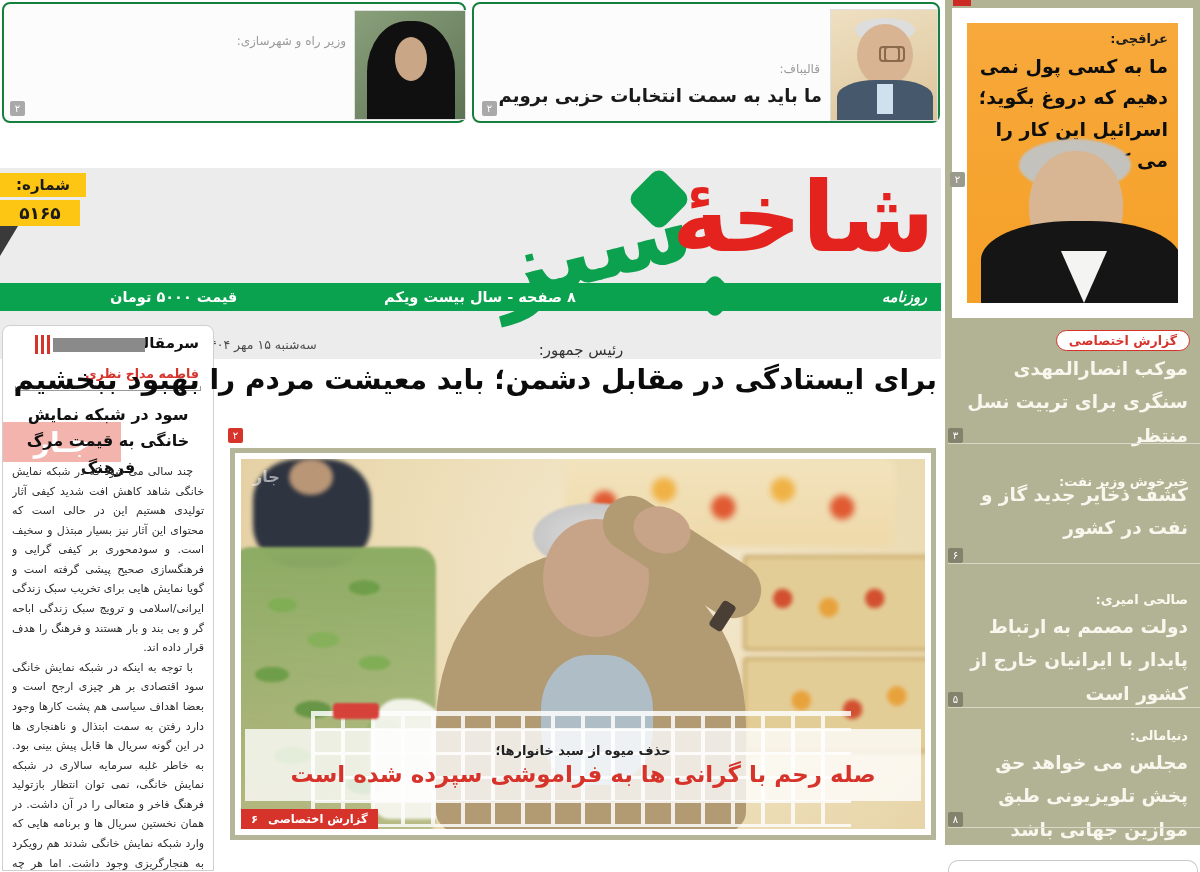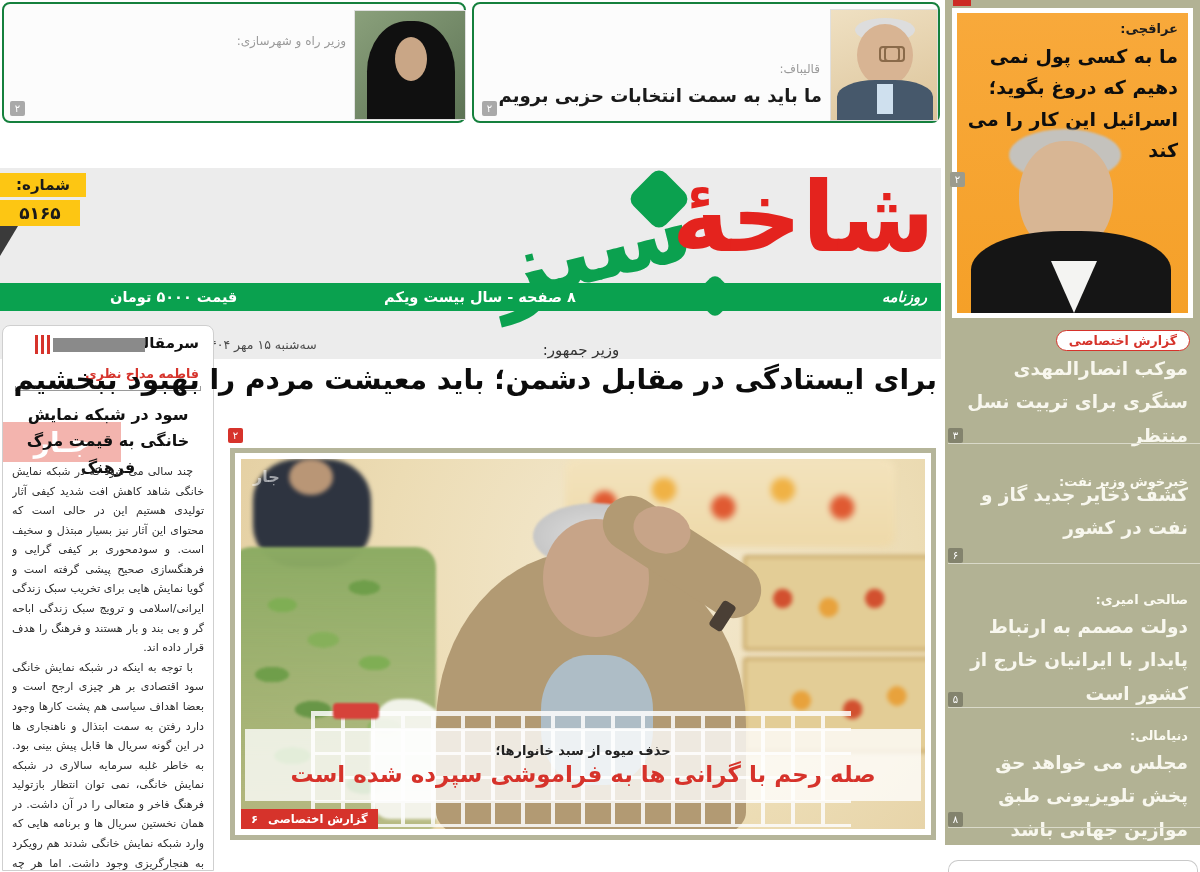--- a/index.html
+++ b/index.html
@@ -136,21 +136,21 @@
   #caption-band { position:absolute; left:4px; right:4px; top:270px; height:72px; background:rgba(255,255,255,.78);
       display:flex; flex-direction:column; align-items:center; justify-content:center; z-index:3; }
   #caption-kicker { font-size:13px; font-weight:bold; color:#222; }
   #caption-headline { font-size:23px; font-weight:bold; color:#d6332b; margin-top:3px; white-space:nowrap; cursor:pointer; }
   #photo-badge { position:absolute; left:0; bottom:0; z-index:4; background:#d6332b; color:#fff; font-size:11.5px;
       font-weight:bold; padding:3px 10px; display:flex; gap:10px; align-items:center; }
 
   
   #sidebar { position:absolute; left:945px; top:0; width:255px; height:845px; background:#b2b294; }
   #sb-red-sliver { position:absolute; left:8px; top:0; width:18px; height:6px; background:#cc2b24; }
-  #orange-frame { position:absolute; left:7px; top:8px; width:241px; height:310px; background:#fff; padding:5px; }
+  #orange-frame { position:absolute; left:7px; top:8px; width:241px; height:310px; background:#fff; padding:15px; }
   #orange-box { position:relative; width:100%; height:100%; overflow:hidden;
       background:linear-gradient(180deg,#f8a93b,#f5a028); }
   #ob-kicker { position:absolute; right:10px; top:8px; font-size:13px; font-weight:bold; color:#1c1c1c; }
   #ob-headline { position:absolute; right:10px; left:8px; top:28px; font-size:19px; font-weight:bold; color:#0e0e0e;
       line-height:1.65; text-align:right; cursor:pointer; }
   #ob-hair { position:absolute; left:52px; top:116px; width:112px; height:52px; background:#c4c2bd; border-radius:50%; filter:blur(1px); }
   #ob-head { position:absolute; left:62px; top:128px; width:94px; height:112px; background:#d8b694; border-radius:48%; }
   #ob-suit { position:absolute; left:14px; bottom:-4px; width:200px; height:86px; background:#151515; border-radius:45% 45% 0 0; }
   #ob-shirt { position:absolute; left:94px; bottom:0; width:46px; height:52px; background:#f4f4f2; clip-path:polygon(0 0,100% 0,50% 100%); }
   #ob-badge { left:5px; top:172px; background:#9b9b8d; }
@@ -224,21 +224,21 @@
     <div id="ed-divider"></div>
     <div id="ed-title">سود در شبکه نمایش خانگی به قیمت مرگ فرهنگ</div>
     <div id="ed-watermark">جـار</div>
     <div id="ed-body">
       <p>چند سالی می شود که در شبکه نمایش خانگی شاهد کاهش افت شدید کیفی آثار تولیدی هستیم این در حالی است که محتوای این آثار نیز بسیار مبتذل و سخیف است. و سودمحوری بر کیفی گرایی و فرهنگسازی صحیح پیشی گرفته است و گویا نمایش هایی برای تخریب سبک زندگی ایرانی/اسلامی و ترویج سبک زندگی اباحه گر و بی بند و بار هستند و فرهنگ را هدف قرار داده اند.</p>
       <p>با توجه به اینکه در شبکه نمایش خانگی سود اقتصادی بر هر چیزی ارجح است و بعضا اهداف سیاسی هم پشت کارها وجود دارد رفتن به سمت ابتذال و ناهنجاری ها در این گونه سریال ها قابل پیش بینی بود. به خاطر غلبه سرمایه سالاری در شبکه نمایش خانگی، نمی توان انتظار بازتولید فرهنگ فاخر و متعالی را در آن داشت. در همان نخستین سریال ها و برنامه هایی که وارد شبکه نمایش خانگی شدند هم رویکرد به هنجارگریزی وجود داشت. اما هر چه جلوتر آمدیم این وضعیت غلیظ تر شد. طوری که امروز می بینیم پلتفرم های اکران کننده سریال ها و سازندگان آثار در شبکه نمایش خانگی برای جلب مشتری، دست به هر کاری می زنند.</p>
 
     </div>
   </div>
 
-  <div id="lead-kicker">وزیر جمهور:</div>
+  <div id="lead-kicker">رئیس جمهور:</div>
   <div id="lead-headline">برای ایستادگی در مقابل دشمن؛ باید معیشت مردم را بهبود ببخشیم</div>
   <div class="knum" id="lead-badge">۲</div>
 
   <div id="photo-frame">
     <div id="photo-main">
       <div class="art" id="art-vendor"></div>
       <div class="art" id="art-vendor-head"></div>
       <div class="art" id="art-cucumbers"></div>
       <div class="art" id="art-bag"></div>
       <div class="crate" id="crate-1"></div>

